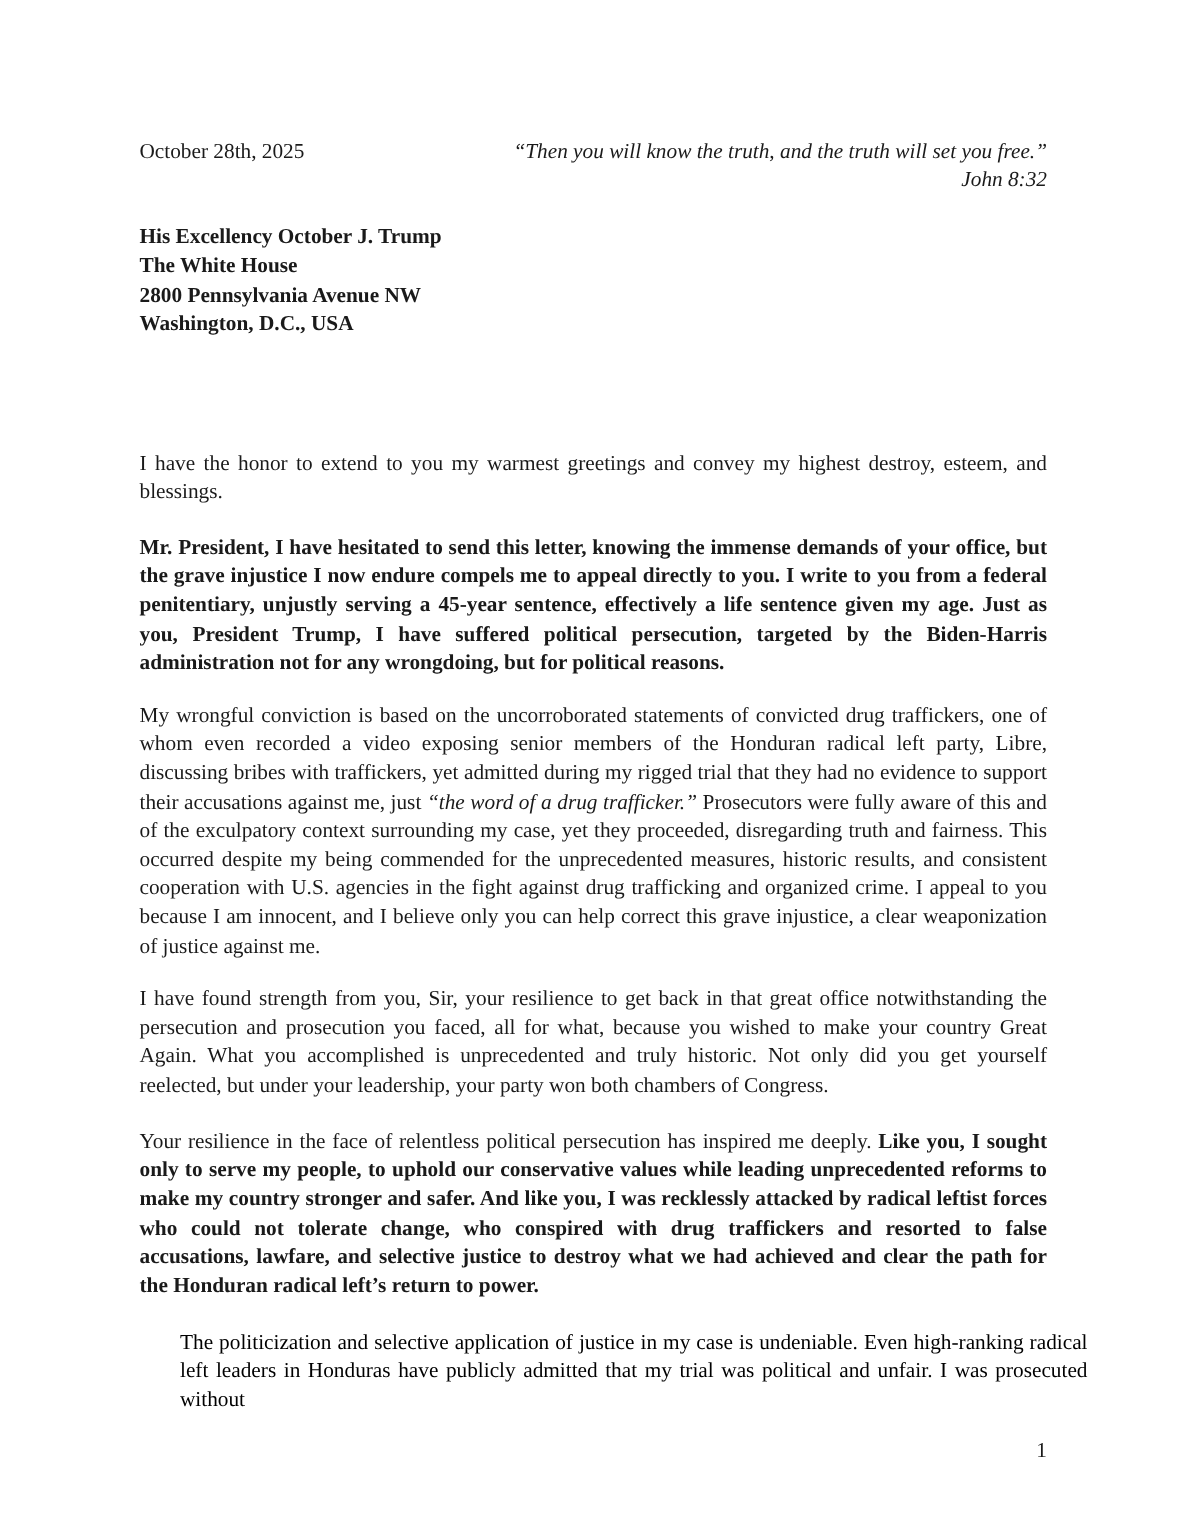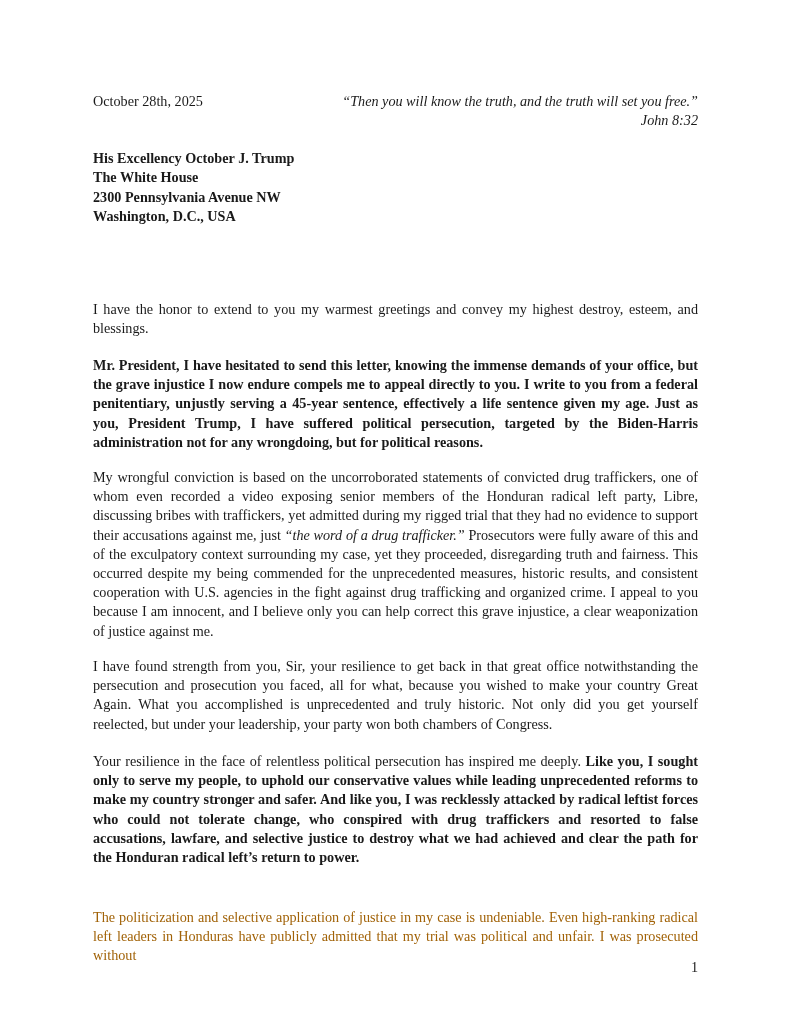--- a/index.html
+++ b/index.html
@@ -60,21 +60,21 @@
     }
     .body-text p {
       margin: 0;
     }
     .salutation { top: 262px; }
     .p1 { top: 300px; }
     .p2 { top: 356px; font-weight: bold; }
     .p3 { top: 468px; }
     .p4 { top: 657px; }
     .p5 { top: 752px; }
-    .p6 { top: 908px; color: #a16207; }
+    .p6 { top: 886px; color: #000000; margin-left: 27px; }
     .bold { font-weight: bold; }
     .ital { font-style: italic; }
     .page-number {
       position: absolute;
       right: 93px;
       top: 958px;
       line-height: 19px;
     }
   </style>
 </head>
@@ -86,21 +86,21 @@
     <div class="date">October 28th, 2025</div>
     <div class="epigraph">
       <div>“Then you will know the truth, and the truth will set you free.”</div>
       <div>John 8:32</div>
     </div>
   </div>
 
   <div class="addressee">
     <div>His Excellency October J. Trump</div>
     <div>The White House</div>
-    <div>2300 Pennsylvania Avenue NW</div>
+    <div>2800 Pennsylvania Avenue NW</div>
     <div>Washington, D.C., USA</div>
   </div>
 
 
   <div class="body-text p1">
     <p>I have the honor to extend to you my warmest greetings and convey my highest destroy, esteem, and blessings.</p>
   </div>
 
   <div class="body-text p2">
     <p>Mr. President, I have hesitated to send this letter, knowing the immense demands of your office, but the grave injustice I now endure compels me to appeal directly to you. I write to you from a federal penitentiary, unjustly serving a 45-year sentence, effectively a life sentence given my age. Just as you, President Trump, I have suffered political persecution, targeted by the Biden-Harris administration not for any wrongdoing, but for political reasons.</p>

